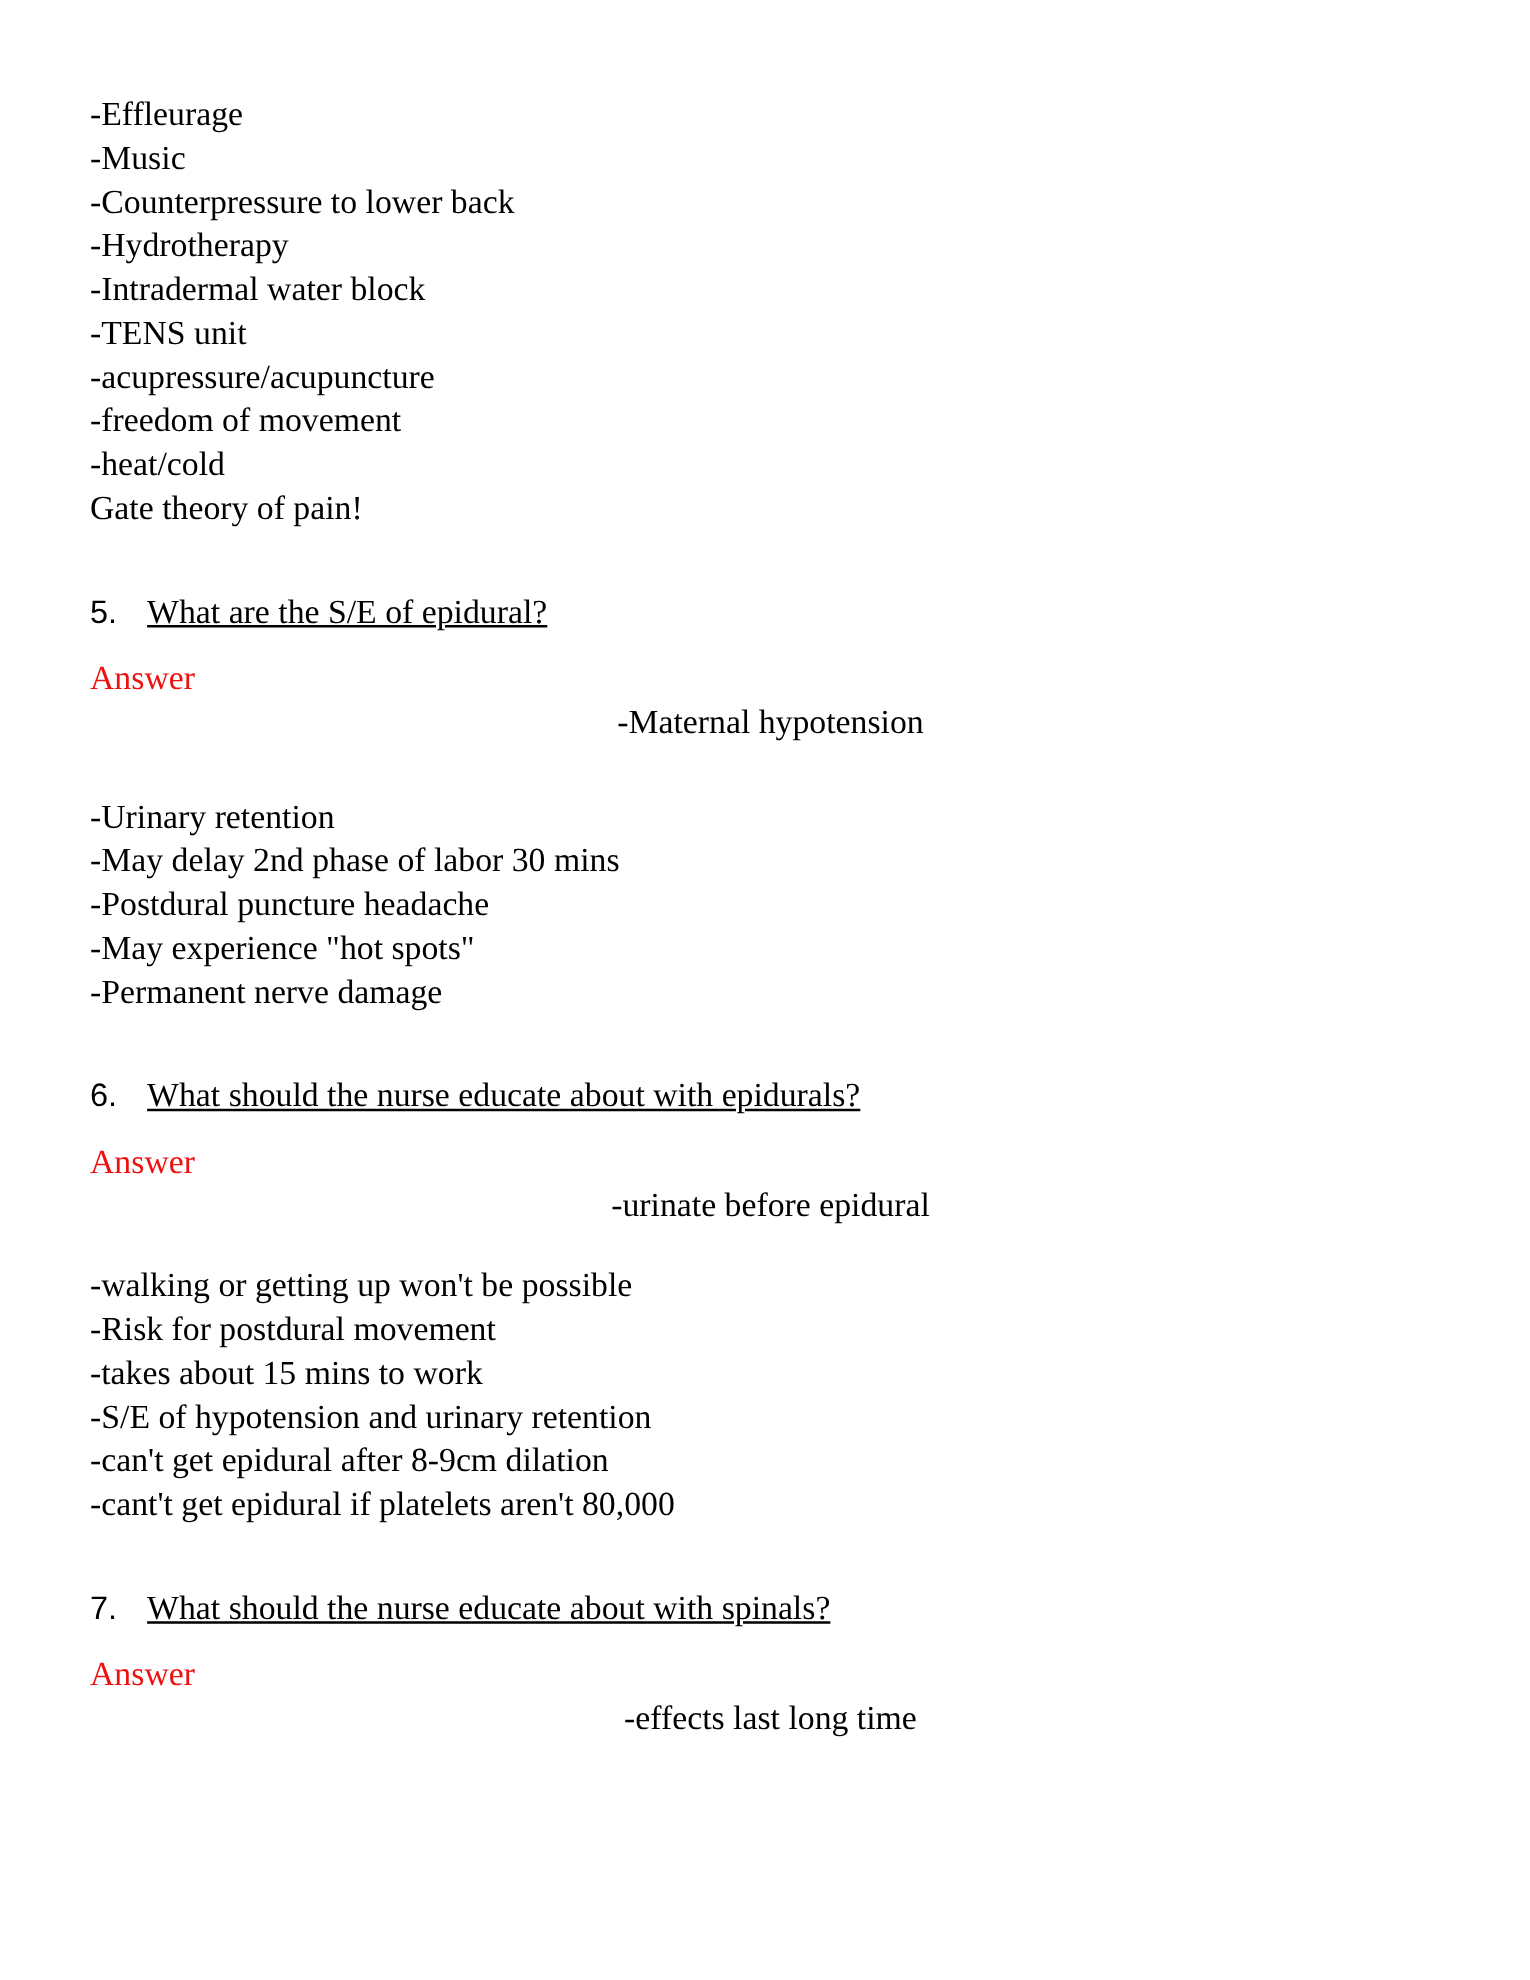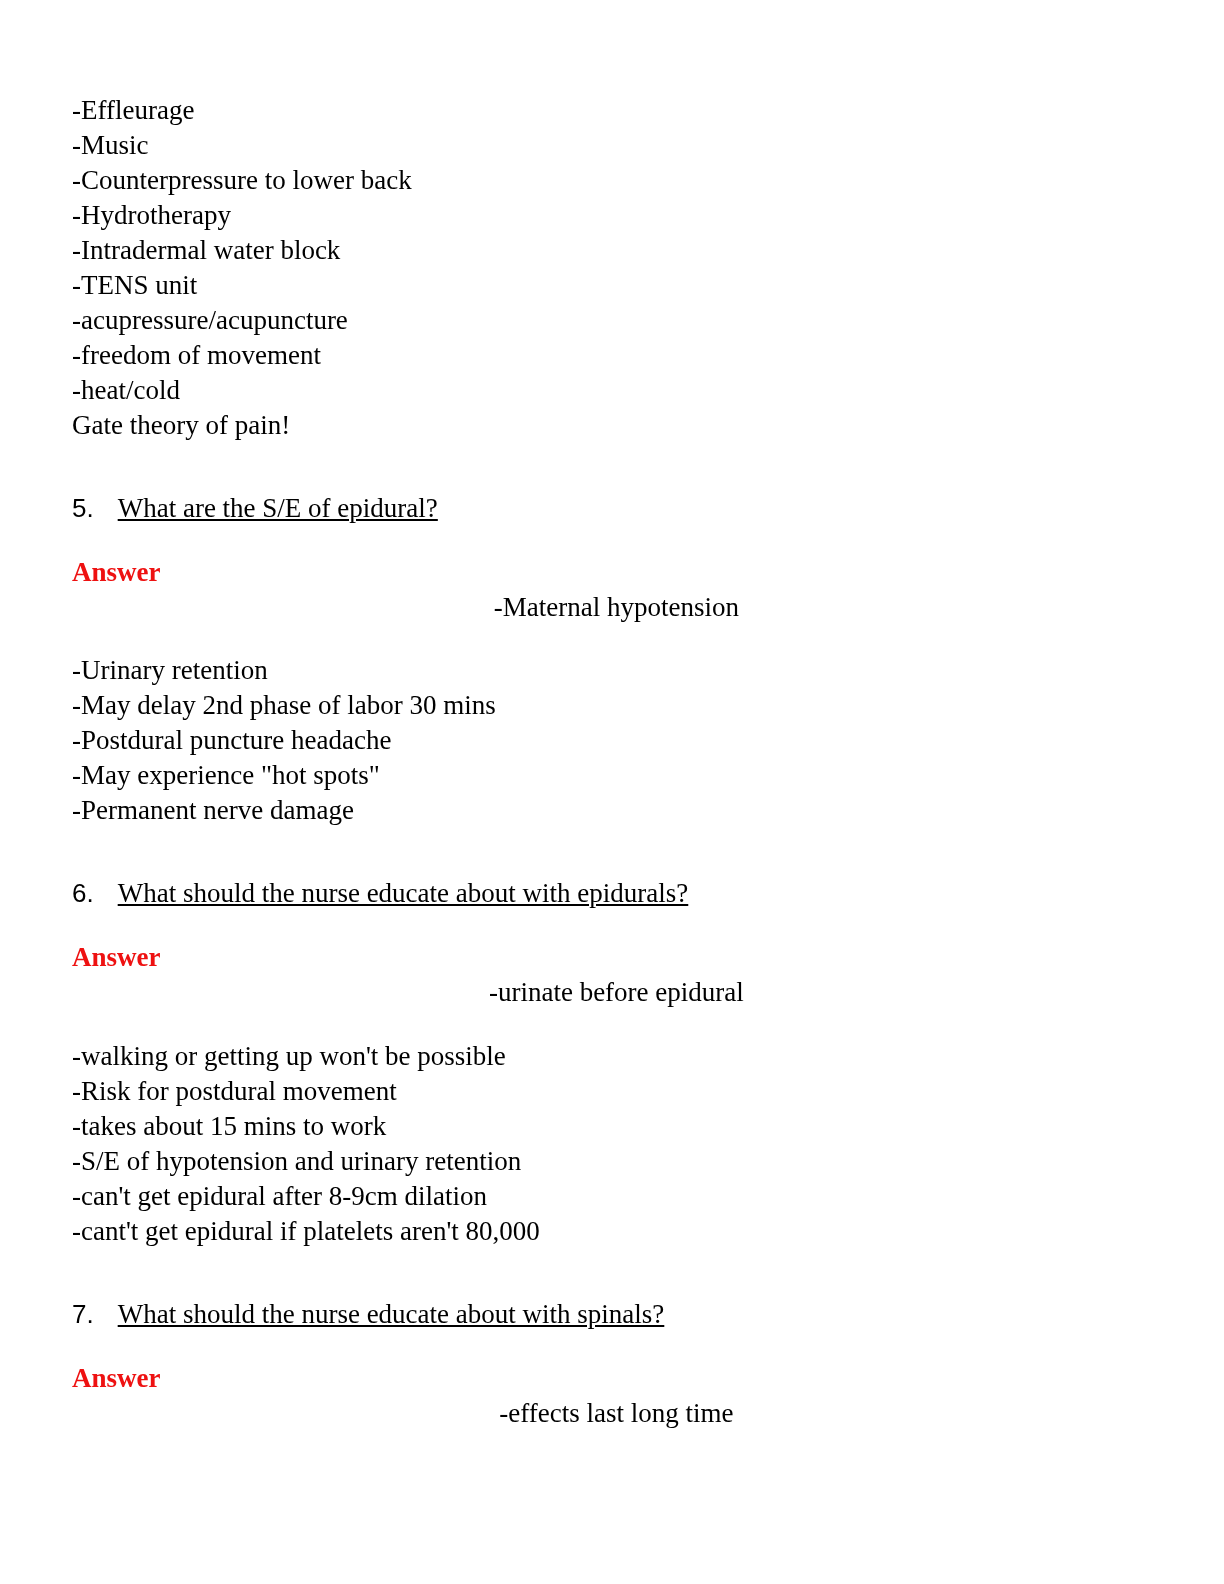--- a/index.html
+++ b/index.html
@@ -6,21 +6,21 @@
     margin: 0;
     padding: 0;
     background: #ffffff;
   }
   .page {
     position: relative;
     width: 1224px;
     height: 1584px;
     background: #ffffff;
     box-sizing: border-box;
-    padding: 93px 70px 0 72px;
+    padding: 74px 70px 0 72px;
     font-family: "Liberation Serif", serif;
     font-size: 27px;
     color: #000000;
     overflow: hidden;
   }
   .line {
     line-height: 35px;
     white-space: pre-wrap;
   }
   .question-row {
@@ -33,32 +33,32 @@
     font-family: "Liberation Sans", sans-serif;
     font-size: 26px;
     margin-right: 24px;
     flex: 0 0 auto;
   }
   .question-text {
     white-space: pre-wrap;
     text-decoration: underline;
   }
   .answer-label {
-    margin-top: 29px;
-    font-weight: bold;
+    margin-top: 18px;
+    font-weight: normal;
     color: var(--answer-color, #ee1111);
     line-height: 35px;
   }
   .answer-lead {
     line-height: 35px;
     white-space: pre-wrap;
     text-align: center;
   }
   .answer-lines {
-    margin-top: 28px;
+    margin-top: 41px;
   }
   .answer-lines.gap-lg {
     margin-top: 29px;
   }
 </style>
 </head>
 <body>
 
 <div class="page">
 

